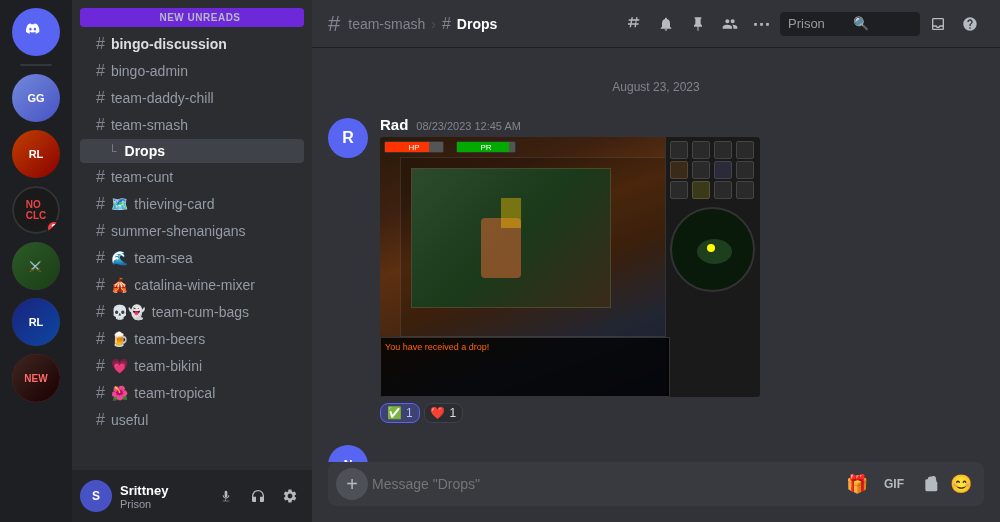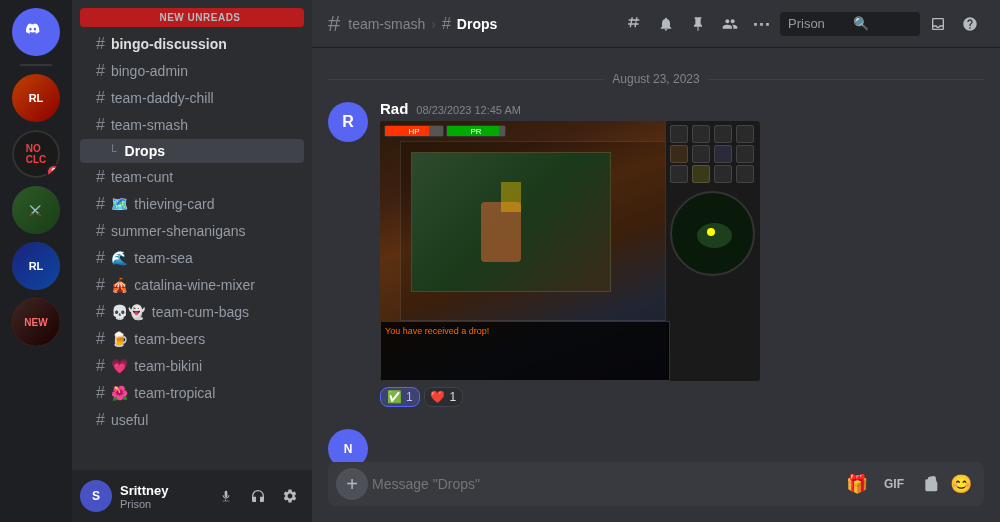--- a/index.html
+++ b/index.html
@@ -93,21 +93,21 @@
     }
     .channel-list::-webkit-scrollbar { width: 4px; }
     .channel-list::-webkit-scrollbar-thumb { background: #1a1b1e; border-radius: 2px; }
     .new-unreads-label {
       font-size: 10px;
       font-weight: 700;
       color: #b5bac1;
       text-transform: uppercase;
       padding: 4px 16px 4px 32px;
       letter-spacing: 0.5px;
-      background: #b91c1c;
+      background: #6d28d9;
       margin: 0 8px 4px 8px;
       border-radius: 4px;
       text-align: center;
     }
     .channel-item {
       display: flex;
       align-items: center;
       padding: 4px 8px 4px 16px;
       margin: 1px 8px;
       border-radius: 4px;
@@ -233,20 +233,21 @@
       flex-direction: column;
       gap: 4px;
     }
     .messages-area::-webkit-scrollbar { width: 6px; }
     .messages-area::-webkit-scrollbar-thumb { background: #1a1b1e; border-radius: 3px; }
     .date-separator {
       display: flex;
       align-items: center;
       gap: 8px;
       margin: 8px 0;
+      flex-direction: column;
     }
     .date-sep-line { flex: 1; height: 1px; background: #3f4147; }
     .date-sep-text { font-size: 12px; color: #80848e; white-space: nowrap; }
     .message {
       display: flex;
       gap: 12px;
       padding: 2px 0;
     }
     .message-avatar {
       width: 40px;
@@ -364,20 +365,23 @@
 <body>
 
 <div class="server-sidebar">
   <div class="server-icon discord-home">
     <svg class="icon-svg" viewBox="0 0 24 24" style="color:white">
       <path d="M13.545 2.907a13.2 13.2 0 0 0-3.257-1.011.05.05 0 0 0-.052.025c-.141.25-.297.577-.406.833a12.19 12.19 0 0 0-3.658 0 8.384 8.384 0 0 0-.412-.833.051.051 0 0 0-.052-.025c-1.125.194-2.22.534-3.257 1.011a.041.041 0 0 0-.021.018C.356 6.024-.213 9.047.066 12.032c.001.014.01.028.021.037a13.276 13.276 0 0 0 3.995 2.02.05.05 0 0 0 .056-.019c.308-.42.582-.863.818-1.329a.05.05 0 0 0-.01-.059.051.051 0 0 0-.018-.011 8.875 8.875 0 0 1-1.248-.595.05.05 0 0 1-.02-.066.051.051 0 0 1 .015-.019c.084-.063.168-.129.248-.195a.05.05 0 0 1 .051-.007c2.619 1.196 5.454 1.196 8.041 0a.052.052 0 0 1 .053.007c.08.066.164.132.248.195a.051.051 0 0 1-.004.085 8.254 8.254 0 0 1-1.249.594.05.05 0 0 0-.03.03.052.052 0 0 0 .003.041c.24.465.515.909.817 1.329a.05.05 0 0 0 .056.019 13.235 13.235 0 0 0 4.001-2.02.049.049 0 0 0 .021-.037c.334-3.451-.559-6.449-2.366-9.106a.034.034 0 0 0-.02-.019zm-8.198 7.307c-.789 0-1.438-.724-1.438-1.612 0-.889.637-1.613 1.438-1.613.807 0 1.45.73 1.438 1.613 0 .888-.637 1.612-1.438 1.612zm5.316 0c-.788 0-1.438-.724-1.438-1.612 0-.889.637-1.613 1.438-1.613.807 0 1.451.73 1.438 1.613 0 .888-.631 1.612-1.438 1.612z" fill="white"></path>
     </svg>
   </div>
   <div class="server-divider"></div>
 
+  <div class="server-icon" style="background:#5c5f66; border-radius:50%; overflow:hidden;">
+    <div style="width:100%;height:100%;background:linear-gradient(135deg,#7289da,#4752c4);display:flex;align-items:center;justify-content:center;color:white;font-size:11px;font-weight:700;">GG</div>
+  </div>
   <div class="server-icon" style="background:#36393f;">
     <div style="width:100%;height:100%;background:linear-gradient(135deg,#c04000,#8b0000);display:flex;align-items:center;justify-content:center;color:white;font-size:11px;font-weight:700;">RL</div>
   </div>
   <div class="server-icon" style="position:relative;">
     <div style="width:48px;height:48px;background:#1a1a1a;border-radius:50%;display:flex;align-items:center;justify-content:center;color:#ed4245;font-size:10px;font-weight:700;border:2px solid #333;">NO<br>CLC</div>
     <div class="notification-badge">2</div>
   </div>
   <div class="server-icon" style="background:#36393f;">
     <div style="width:100%;height:100%;background:linear-gradient(135deg,#2d5a27,#1a3d16);display:flex;align-items:center;justify-content:center;color:#ffd700;font-size:10px;font-weight:700;border-radius:inherit;">⚔️</div>
   </div>
@@ -591,21 +595,21 @@
             <div style="margin:4px;width:85px;height:85px;background:#0a1a0a;border:2px solid #333;border-radius:50%;position:relative;overflow:hidden;">
               <div style="position:absolute;top:30px;left:25px;width:35px;height:25px;background:rgba(50,100,50,0.5);border-radius:50%;"></div>
               <div style="position:absolute;top:35px;left:35px;width:8px;height:8px;background:#ffff00;border-radius:50%;"></div>
             </div>
           </div>
 
           <div style="position:absolute;bottom:0;left:0;width:290px;height:60px;background:rgba(0,0,0,0.8);border:1px solid #333;font-size:9px;color:#ff6600;padding:4px;">
             <div>You have received a drop!</div>
           </div>
 
-          <div style="position:absolute;top:4px;left:4px;display:flex;gap:2px;">
+          <div style="position:absolute;top:4px;left:4px;display:flex;gap:12px;">
             <div style="background:#555;width:60px;height:12px;border:1px solid #333;position:relative;border-radius:2px;overflow:hidden;">
               <div style="background:#ff3300;width:75%;height:100%;"></div>
               <span style="position:absolute;top:0;left:0;right:0;text-align:center;font-size:8px;color:white;line-height:12px;">HP</span>
             </div>
             <div style="background:#555;width:60px;height:12px;border:1px solid #333;position:relative;border-radius:2px;overflow:hidden;">
               <div style="background:#00aa00;width:90%;height:100%;"></div>
               <span style="position:absolute;top:0;left:0;right:0;text-align:center;font-size:8px;color:white;line-height:12px;">PR</span>
             </div>
           </div>
         </div>

